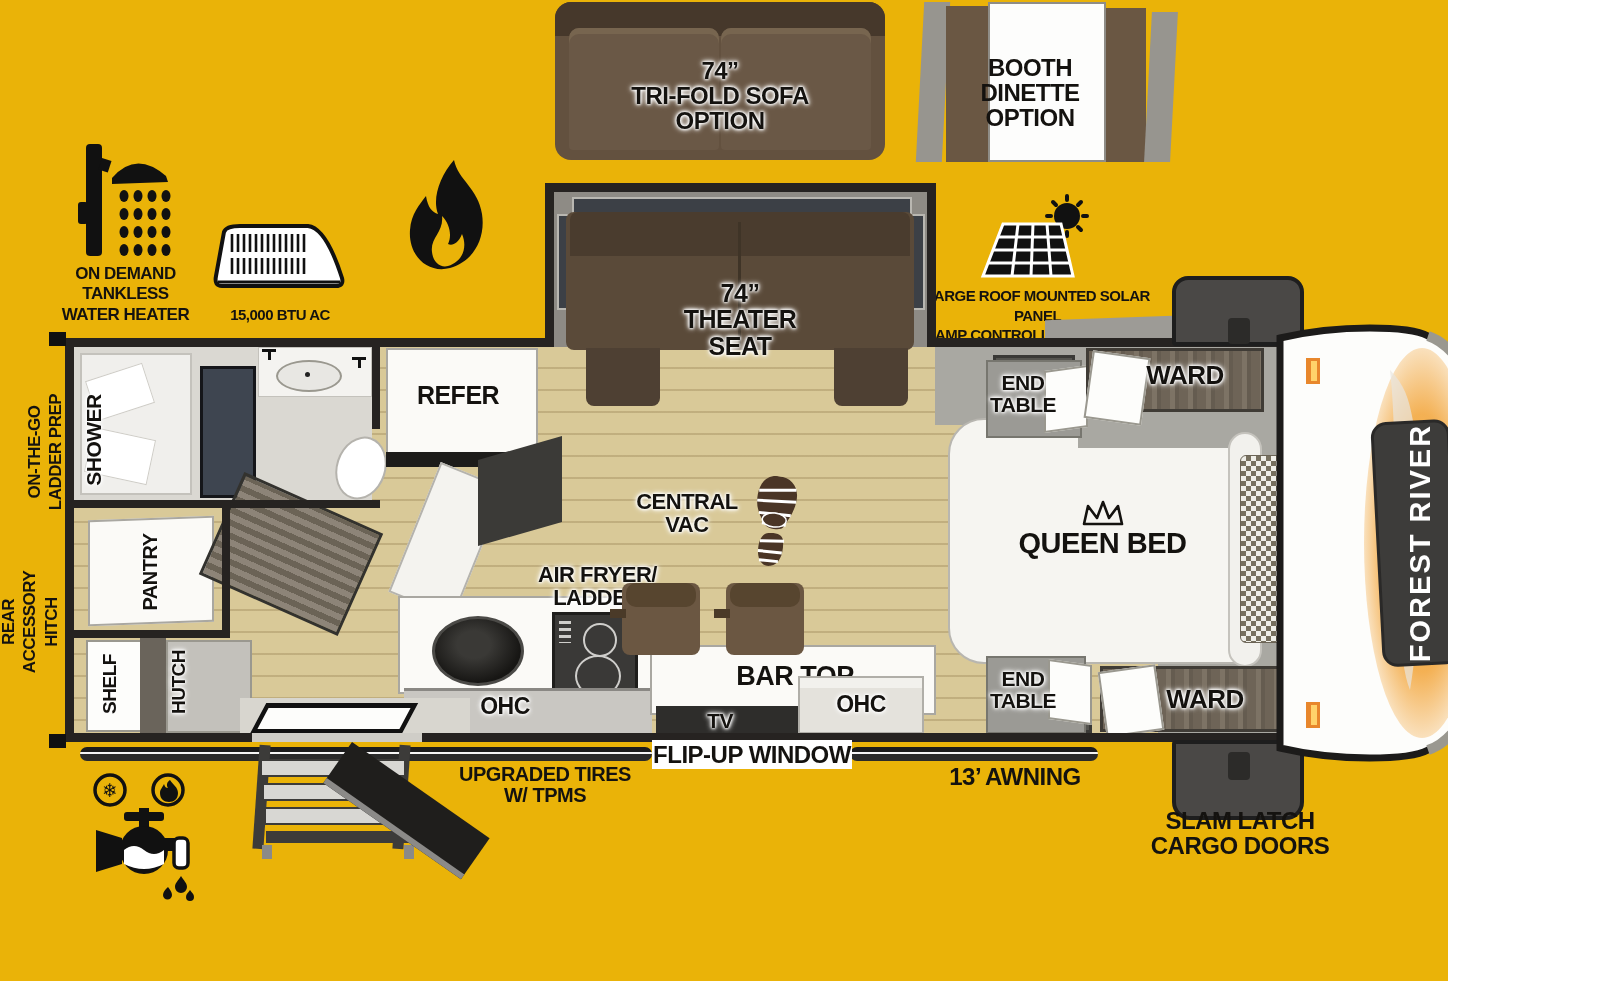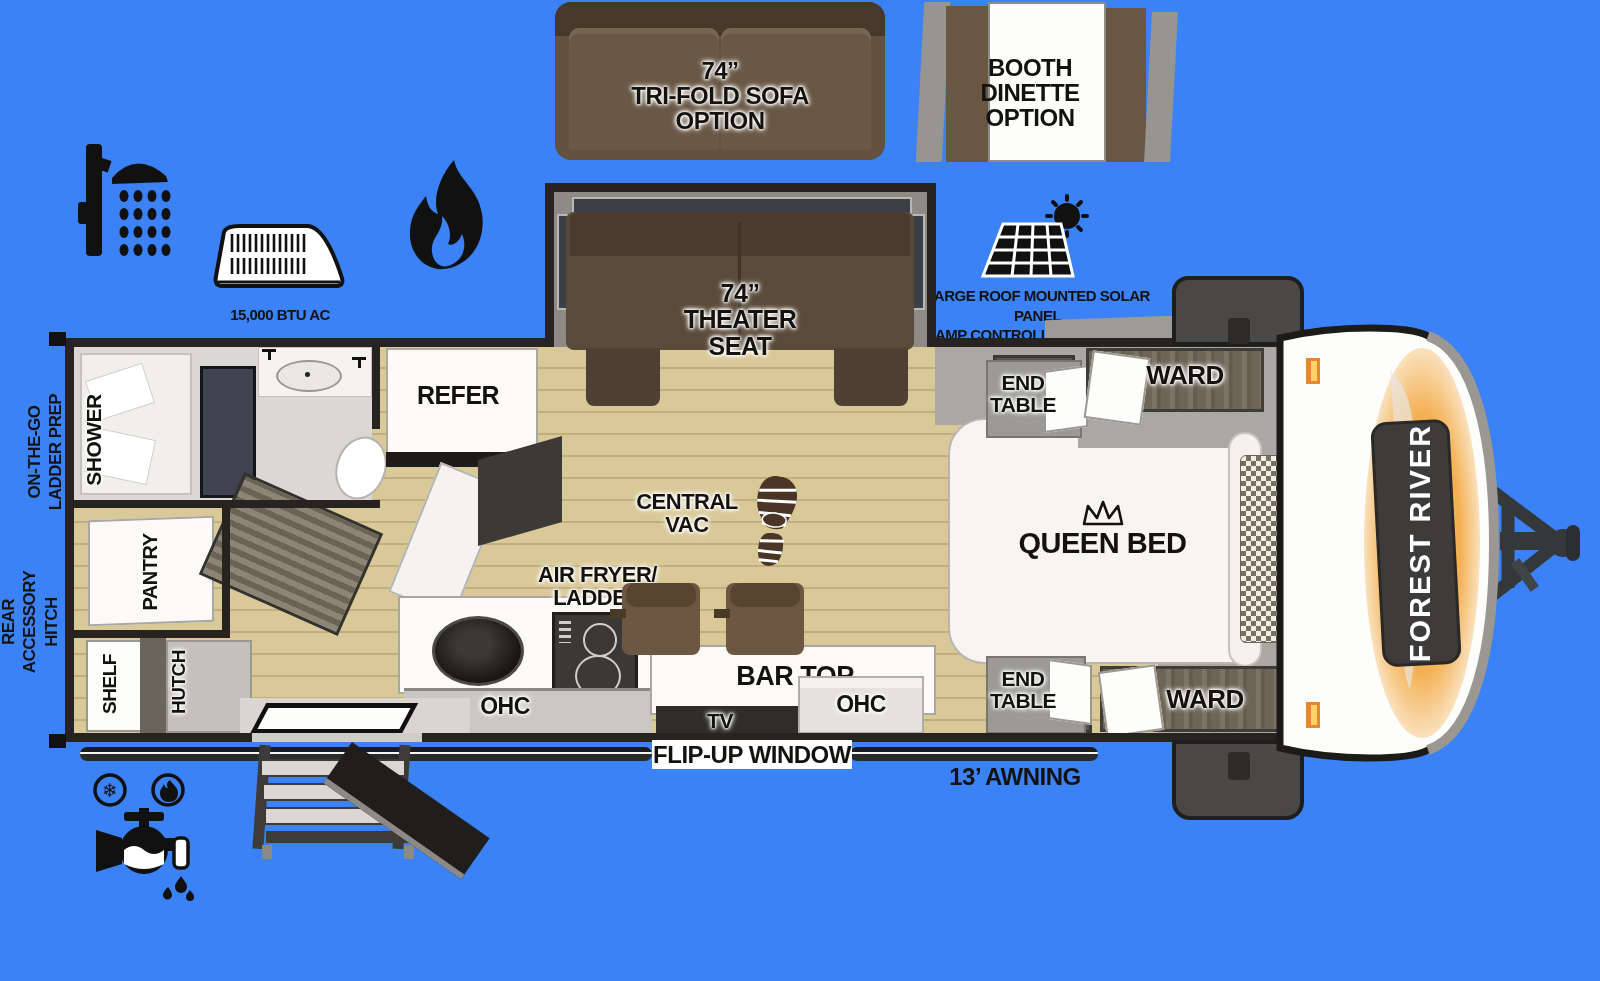--- a/index.html
+++ b/index.html
@@ -1,16 +1,16 @@
 <!DOCTYPE html>
 <html><head>
 <meta charset="utf-8">
 <style>
   html,body{margin:0;padding:0;background:#fff;}
-  .canvas{position:relative;width:1600px;height:981px;background:#3b82f6;overflow:hidden;
+  .canvas{position:relative;width:1448px;height:981px;background:#eab308;overflow:hidden;
           font-family:"Liberation Sans", sans-serif;}
   .abs{position:absolute;}
   .wall{position:absolute;background:#262321;}
   .lbl{position:absolute;font-weight:bold;color:#14120f;text-align:center;line-height:1.05;
        white-space:pre-line;letter-spacing:-0.5px;
        text-shadow:0 0 3px #fff,0 0 3px #fff,0 0 5px #fff,0 0 6px #fff;}
   .plain{text-shadow:none;}
   .vlbl{display:flex;align-items:center;justify-content:center;transform:rotate(-90deg);}
   .floor{background:
      repeating-linear-gradient(180deg, rgba(0,0,0,0) 0 20px, rgba(120,95,50,.25) 20px 22px),
@@ -62,20 +62,23 @@
       <ellipse cx="46" cy="92" rx="4.5" ry="6"></ellipse>
         <ellipse cx="60" cy="92" rx="4.5" ry="6"></ellipse>
         <ellipse cx="74" cy="92" rx="4.5" ry="6"></ellipse>
         <ellipse cx="88" cy="92" rx="4.5" ry="6"></ellipse>
       <ellipse cx="46" cy="110" rx="4.5" ry="6"></ellipse>
         <ellipse cx="60" cy="110" rx="4.5" ry="6"></ellipse>
         <ellipse cx="74" cy="110" rx="4.5" ry="6"></ellipse>
         <ellipse cx="88" cy="110" rx="4.5" ry="6"></ellipse>
     </g>
   </svg>
+  <div class="lbl plain" style="left:38px;top:264px;width:175px;font-size:17px;line-height:1.2;">ON DEMAND
+TANKLESS
+WATER HEATER</div>
 
   <svg class="abs" style="left:210px;top:222px;" width="138" height="78" viewBox="0 0 138 78">
     <path d="M14 10 Q16 4 30 4 L98 4 Q116 6 132 56 Q134 64 126 64 L12 64 Q4 64 6 54 Z" fill="#fff" stroke="#111" stroke-width="4"></path>
     <g stroke="#111" stroke-width="2.6">
       <path d="M22 12 L22 30 M28 12 L28 30 M34 12 L34 30 M40 12 L40 30 M46 12 L46 30 M52 12 L52 30 M58 12 L58 30 M64 12 L64 30 M70 12 L70 30 M76 12 L76 30 M82 12 L82 30 M88 12 L88 30 M94 12 L94 30"></path>
       <path d="M22 36 L22 52 M28 36 L28 52 M34 36 L34 52 M40 36 L40 52 M46 36 L46 52 M52 36 L52 52 M58 36 L58 52 M64 36 L64 52 M70 36 L70 52 M76 36 L76 52 M82 36 L82 52 M88 36 L88 52 M94 36 L94 52"></path>
     </g>
     <path d="M8 60 L130 60" stroke="#111" stroke-width="3"></path>
   </svg>
   <div class="lbl plain" style="left:190px;top:307px;width:180px;font-size:15px;">15,000 BTU AC</div>
@@ -244,20 +247,22 @@
   <div class="abs" style="left:49px;top:332px;width:17px;height:14px;background:#111;"></div>
   <div class="abs" style="left:49px;top:734px;width:17px;height:14px;background:#111;"></div>
   <div class="abs" style="left:252px;top:733px;width:170px;height:9px;background:#cfcdc7;"></div>
 
   <div class="abs" style="left:1172px;top:276px;width:132px;height:70px;background:#4a4846;border:4px solid #1e1e1e;border-radius:16px 16px 4px 4px;box-sizing:border-box;">
     <div class="abs" style="left:52px;top:38px;width:22px;height:26px;background:#2c2b29;border-radius:4px;"></div>
   </div>
   <div class="abs" style="left:1172px;top:740px;width:132px;height:80px;background:#4a4846;border:4px solid #1e1e1e;border-radius:4px 4px 18px 18px;box-sizing:border-box;">
     <div class="abs" style="left:52px;top:8px;width:22px;height:28px;background:#2c2b29;border-radius:4px;"></div>
   </div>
+  <div class="lbl plain" style="left:1135px;top:808px;width:210px;font-size:24px;">SLAM LATCH
+CARGO DOORS</div>
 
   <svg class="abs" style="left:1270px;top:310px;" width="310" height="470" viewBox="0 0 310 470">
     <defs>
       <radialGradient id="swoosh" cx="50%" cy="50%" r="60%">
         <stop offset="0%" stop-color="#f6b53f"></stop>
           <stop offset="55%" stop-color="#f2a336" stop-opacity=".85"></stop>
           <stop offset="100%" stop-color="#f2a336" stop-opacity="0"></stop>
       </radialGradient>
     </defs>
 
@@ -285,20 +290,22 @@
         <rect x="41" y="51" width="6" height="20" fill="#ffd36b"></rect>
       <rect x="36" y="392" width="14" height="26" fill="#e8872c"></rect>
         <rect x="41" y="395" width="6" height="20" fill="#ffd36b"></rect>
     </g>
   </svg>
 
   <div class="abs" style="left:80px;top:747px;width:572px;height:14px;border-radius:7px;background:linear-gradient(#1c1c1c 0 5px,#f5f5f5 5px 7px,#2a2a2a 7px 14px);"></div>
   <div class="abs" style="left:850px;top:747px;width:248px;height:14px;border-radius:7px;background:linear-gradient(#1c1c1c 0 5px,#f5f5f5 5px 7px,#2a2a2a 7px 14px);"></div>
   <div class="lbl plain" style="left:652px;top:740px;width:200px;font-size:24px;background:#fff;padding:2px 0;">FLIP-UP WINDOW</div>
   <div class="lbl plain" style="left:930px;top:764px;width:170px;font-size:24px;">13’ AWNING</div>
+  <div class="lbl plain" style="left:450px;top:764px;width:190px;font-size:20px;">UPGRADED TIRES
+W/ TPMS</div>
 
   <div class="abs" style="left:256px;top:745px;width:152px;height:116px;">
     <div class="abs" style="left:0;top:0;width:11px;height:104px;background:#3c3b39;transform:rotate(4deg);"></div>
     <div class="abs" style="left:140px;top:0;width:11px;height:104px;background:#3c3b39;transform:rotate(4deg);"></div>
     <div class="abs" style="left:4px;top:14px;width:146px;height:18px;background:#d8d7d3;border:2px solid #3c3b39;box-sizing:border-box;"></div>
     <div class="abs" style="left:6px;top:38px;width:146px;height:18px;background:#d8d7d3;border:2px solid #3c3b39;box-sizing:border-box;"></div>
     <div class="abs" style="left:8px;top:62px;width:146px;height:18px;background:#d8d7d3;border:2px solid #3c3b39;box-sizing:border-box;"></div>
     <div class="abs" style="left:10px;top:86px;width:146px;height:12px;background:#3c3b39;"></div>
     <div class="abs" style="left:6px;top:100px;width:10px;height:14px;background:#8b8a88;"></div>
     <div class="abs" style="left:148px;top:100px;width:10px;height:14px;background:#8b8a88;"></div>

